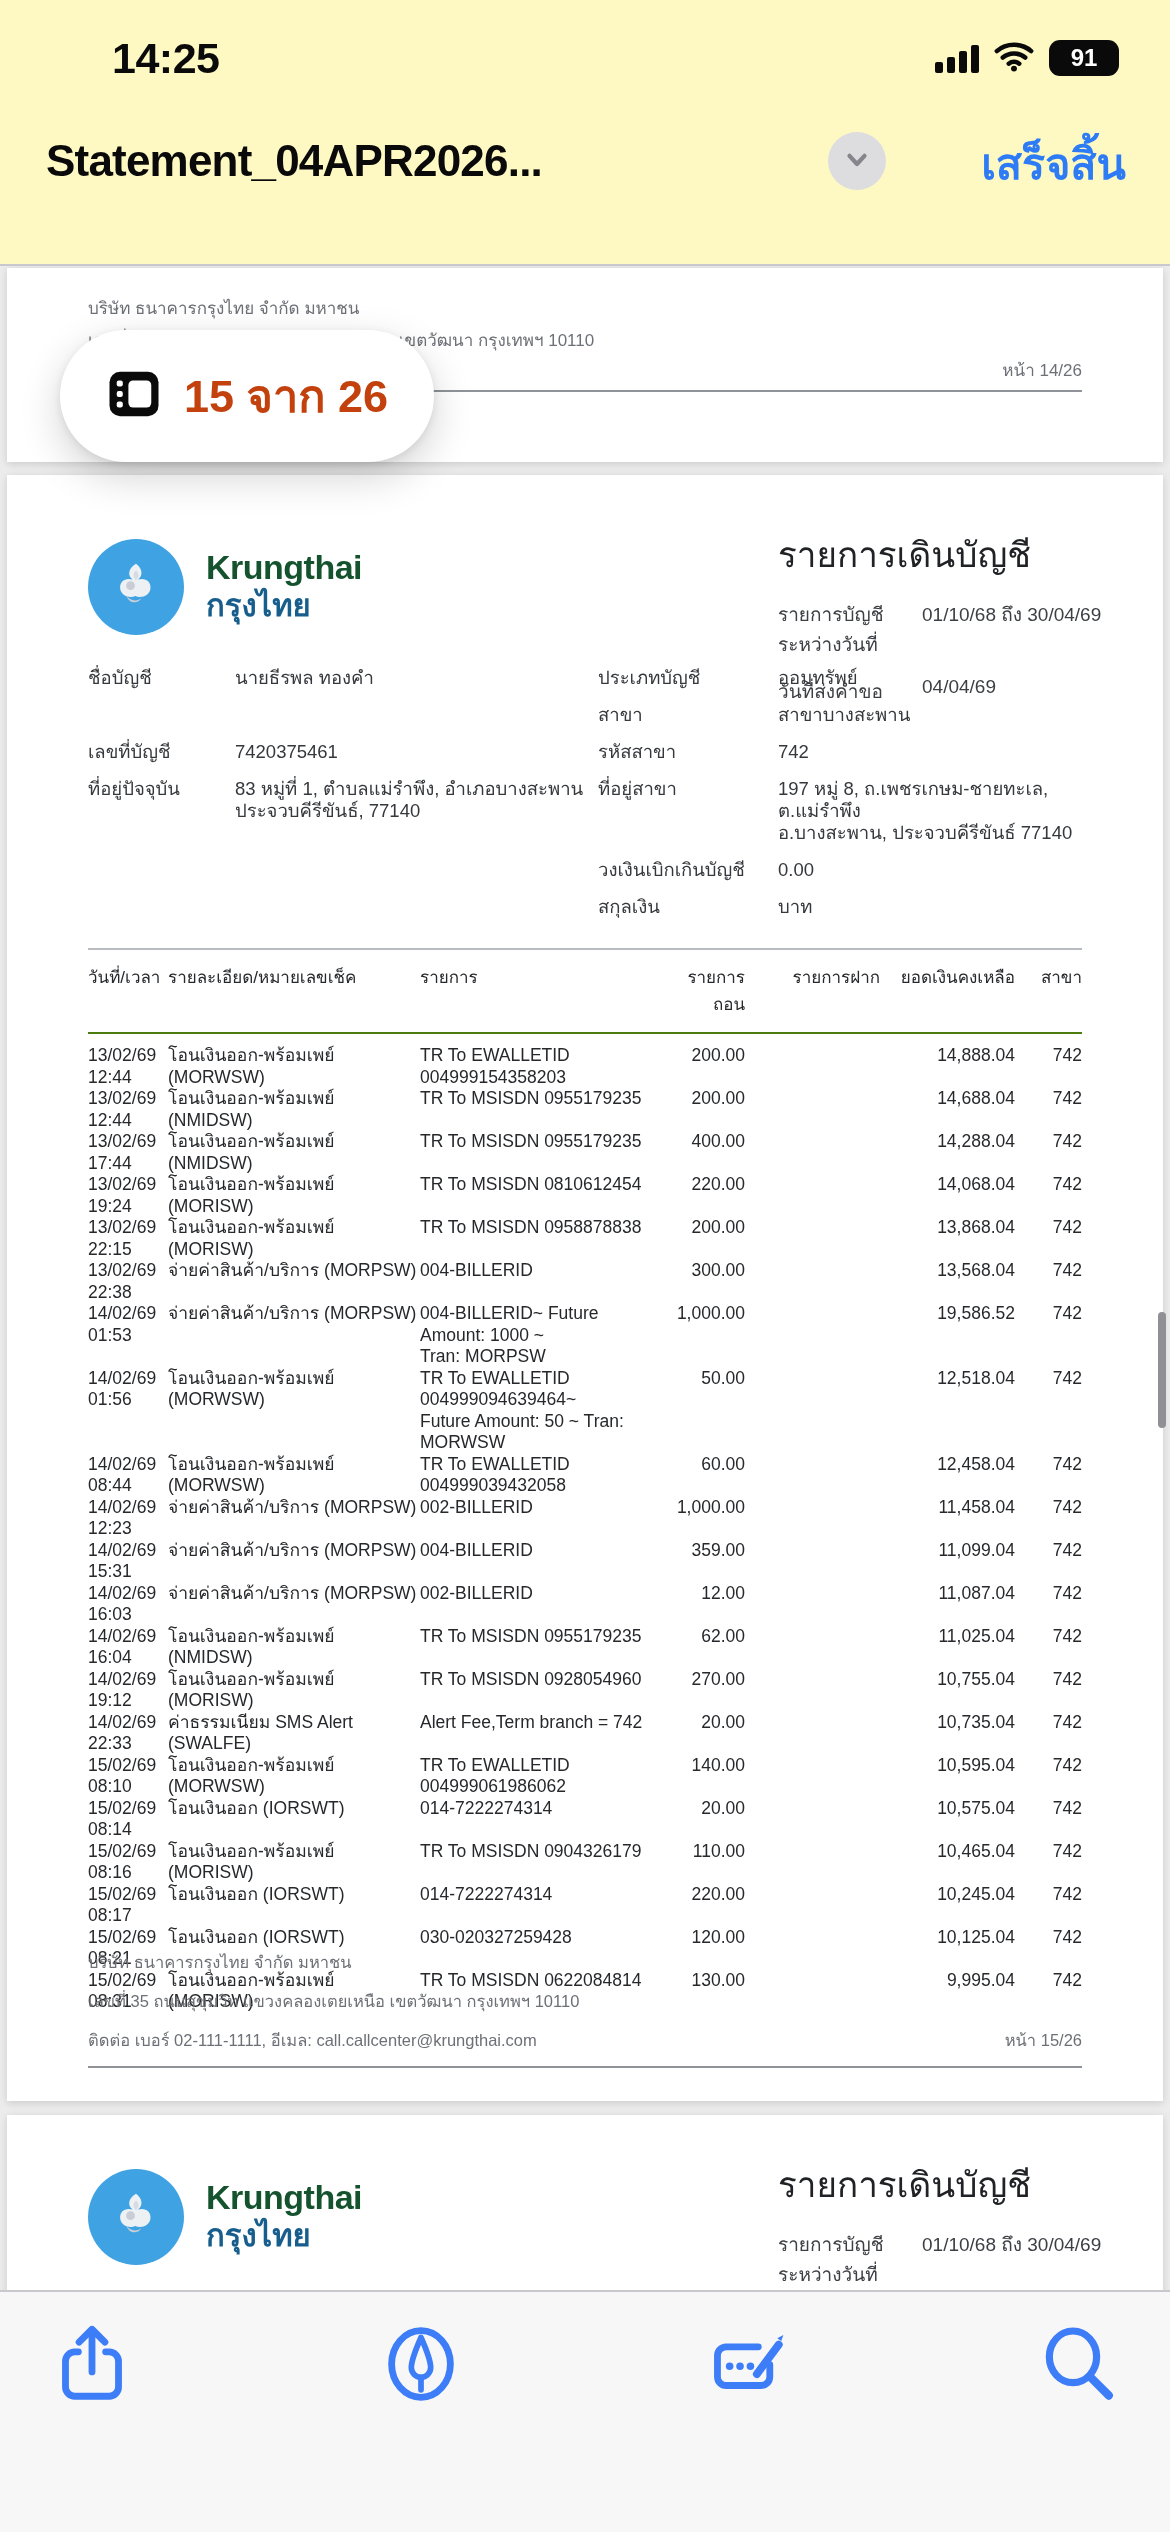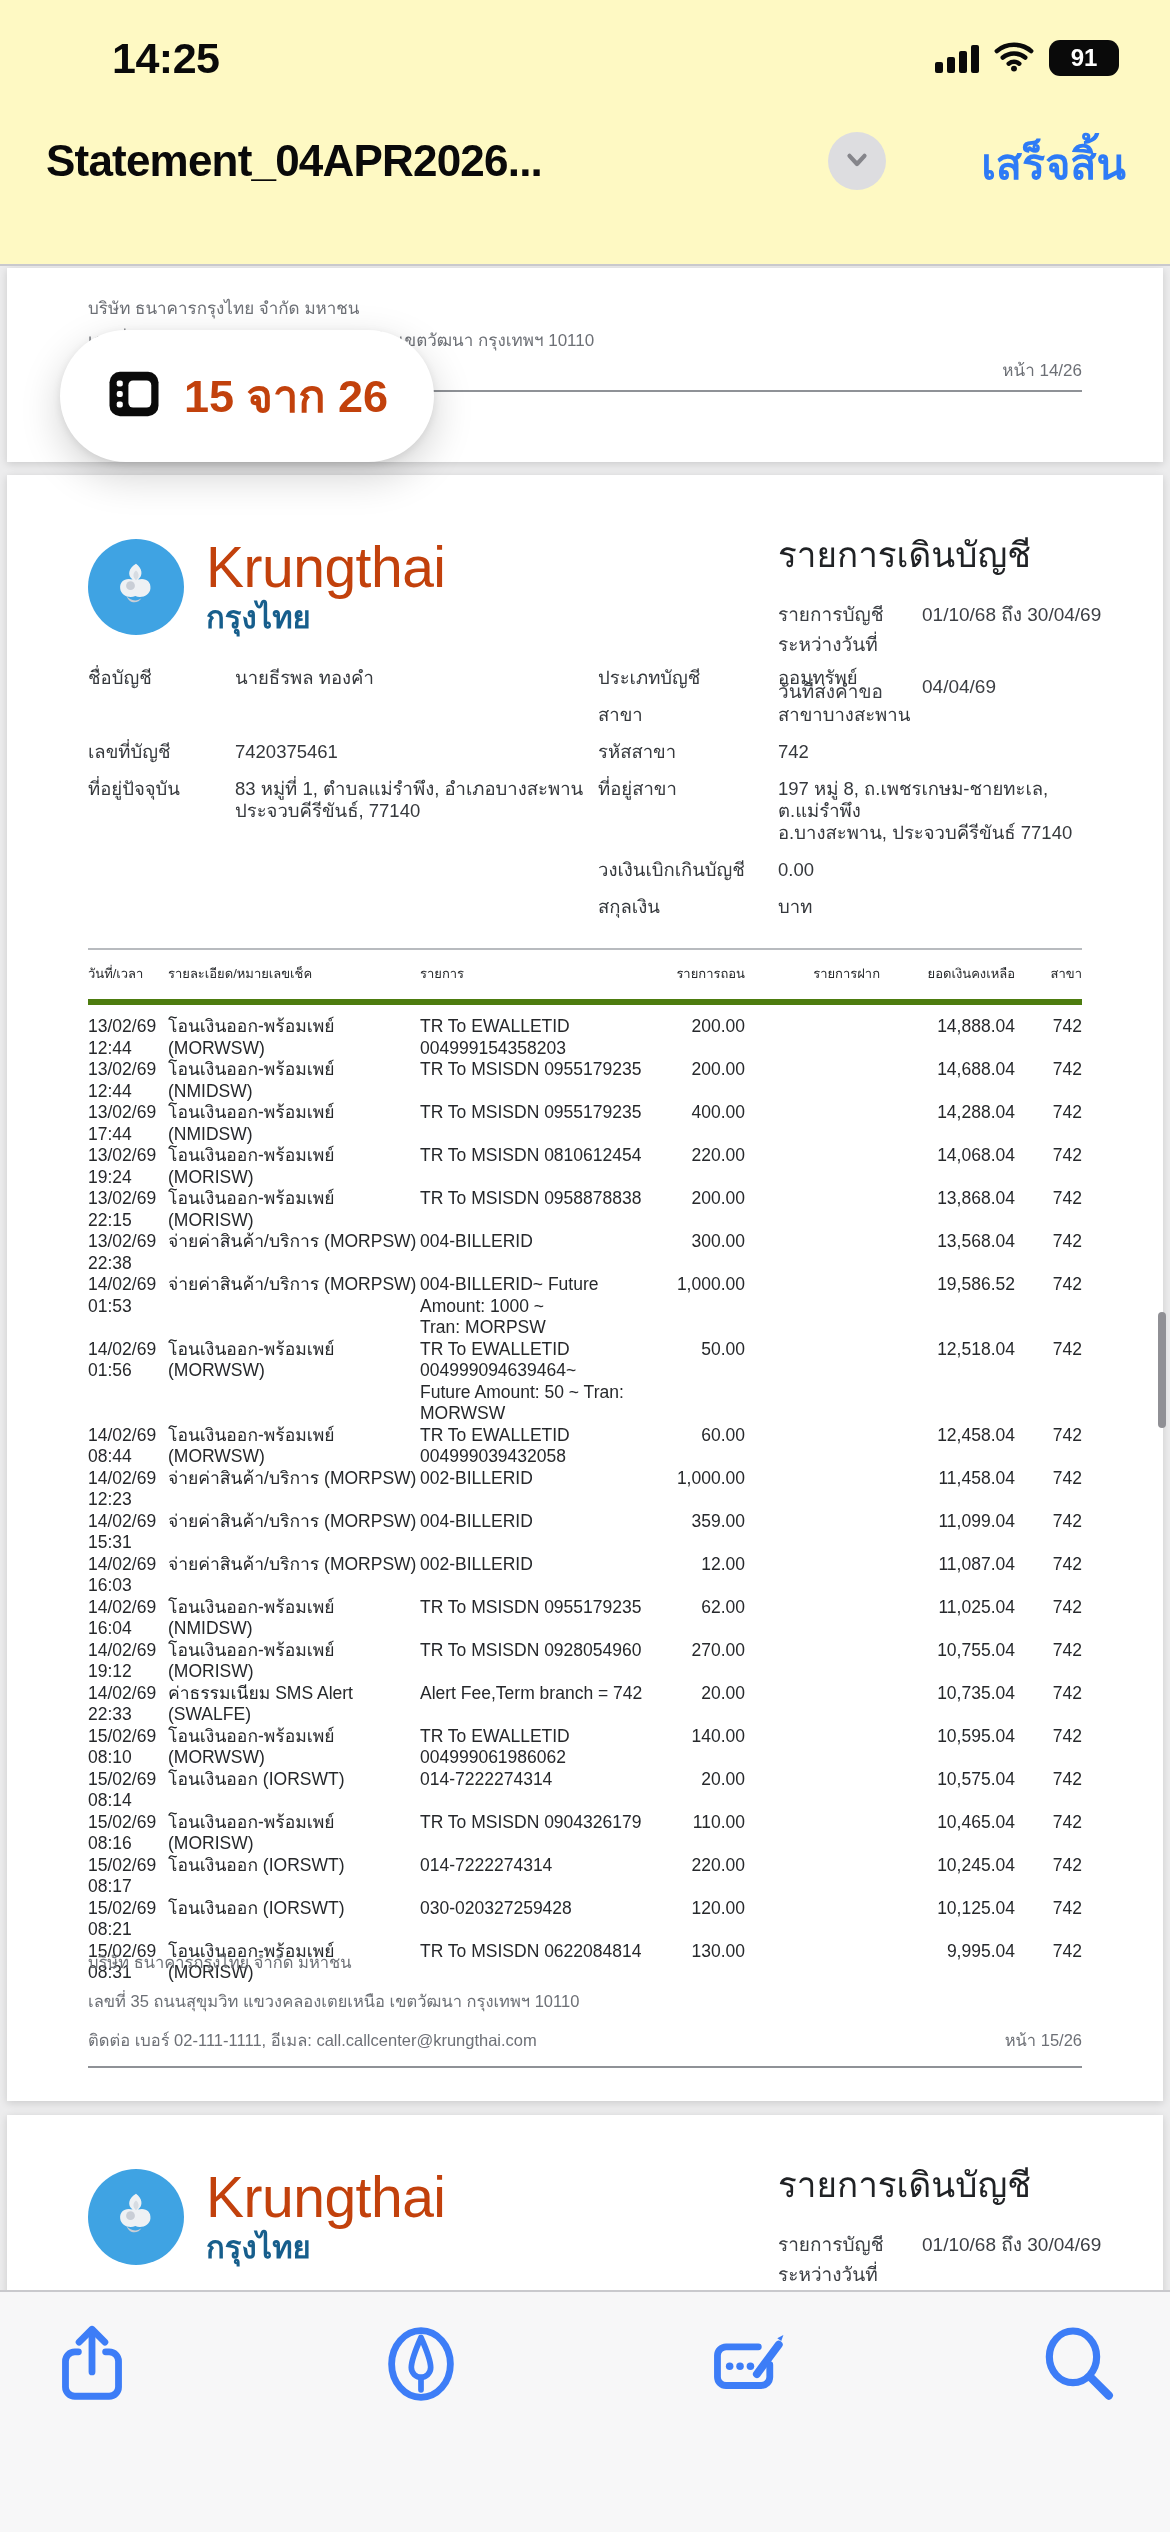--- a/index.html
+++ b/index.html
@@ -32,41 +32,41 @@
   .pdf-small { font-size:17px; color:#6d7076; }
   .p14 .company { position:absolute; left:81px; top:26px; }
   .p14 .addr    { position:absolute; left:81px; top:58px; }
   .p14 .pageno  { position:absolute; right:81px; top:88px; }
   .p14 .frule   { position:absolute; left:81px; right:81px; top:122px; border-top:2px solid #8f9297; }
 
   
   .sthead { position:absolute; left:0; right:0; top:0; }
   .logo { position:absolute; left:81px; top:64px; display:flex; align-items:center; gap:22px; }
   .logocircle { width:96px; height:96px; border-radius:50%; background:#3fa3e3; display:flex; align-items:center; justify-content:center; }
-  .wordmark .en { font-size:57px; font-weight:400; color:#c2410c; letter-spacing:-.5px; line-height:1; }
+  .wordmark .en { font-size:34px; font-weight:700; color:#14532d; letter-spacing:-.5px; line-height:1; }
   .wordmark .th { font-size:31px; font-weight:700; color:#175e8c; line-height:1.15; margin-top:4px; }
   .dochead { position:absolute; left:771px; top:52px; width:360px; }
   .doctitle { font-size:35px; font-weight:500; color:#202225; }
   .docrow { display:flex; margin-top:17px; font-size:19px; color:#3c3f44; }
   .docrow .lbl { width:144px; flex:none; }
   .docrow .val { }
 
   
   .acct { position:absolute; left:81px; right:81px; top:192px; display:flex; }
   .acct .colL { width:510px; flex:none; }
   .acct .colR { flex:1; }
   .frow { display:flex; font-size:18.5px; color:#35383c; line-height:22px; margin-bottom:15px; }
   .colL .frow .lbl { width:147px; flex:none; }
   .colR .frow .lbl { width:180px; flex:none; }
   .frow .val { white-space:pre-line; }
 
   
   .ttable { position:absolute; left:81px; right:81px; top:473px; }
   .tgrid { display:grid; grid-template-columns:80px 252px 245px 80px 135px 135px 67px; }
-  .t-head { border-top:2px solid #b8bbbf; border-bottom:6px solid #4d7c0f; padding:13px 0 15px; font-size:13px; color:#26282b; }
+  .t-head { border-top:2px solid #b8bbbf; border-bottom:2px solid #4d7c0f; padding:13px 0 15px; font-size:17px; color:#26282b; }
   .t-rows { margin-top:11px; }
   .t-row { min-height:43px; font-size:17.5px; color:#26282b; line-height:21.5px; }
   .cell div { line-height:21.5px; }
   .ar { text-align:right; }
 
   
   .p15 .pfoot { position:absolute; left:81px; right:81px; top:1474px; }
   .pfoot .fl { font-size:16.5px; color:#6d7076; margin-bottom:13px; }
   .pfoot .flast { display:flex; justify-content:space-between; }
   .pfoot .frule { border-top:2px solid #8f9297; margin-top:3px; }

